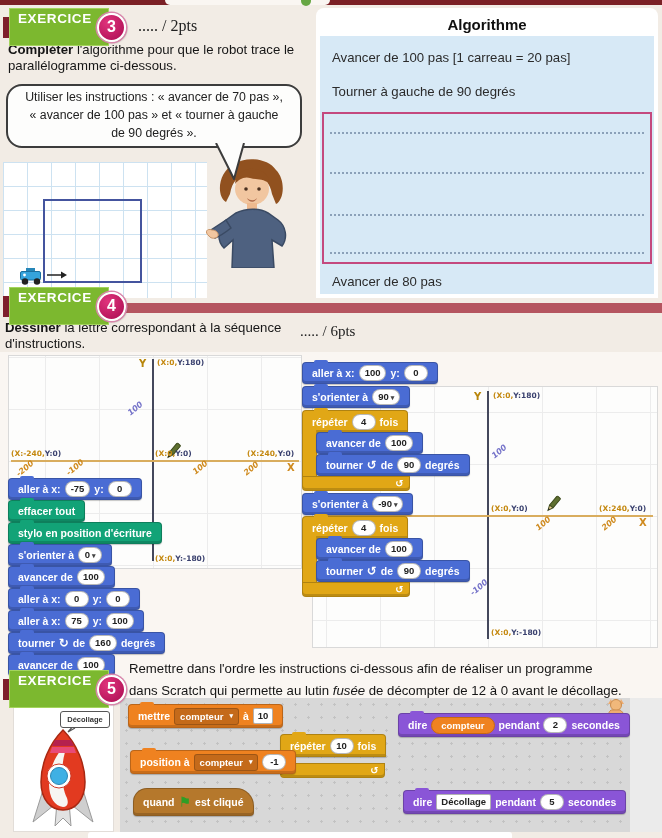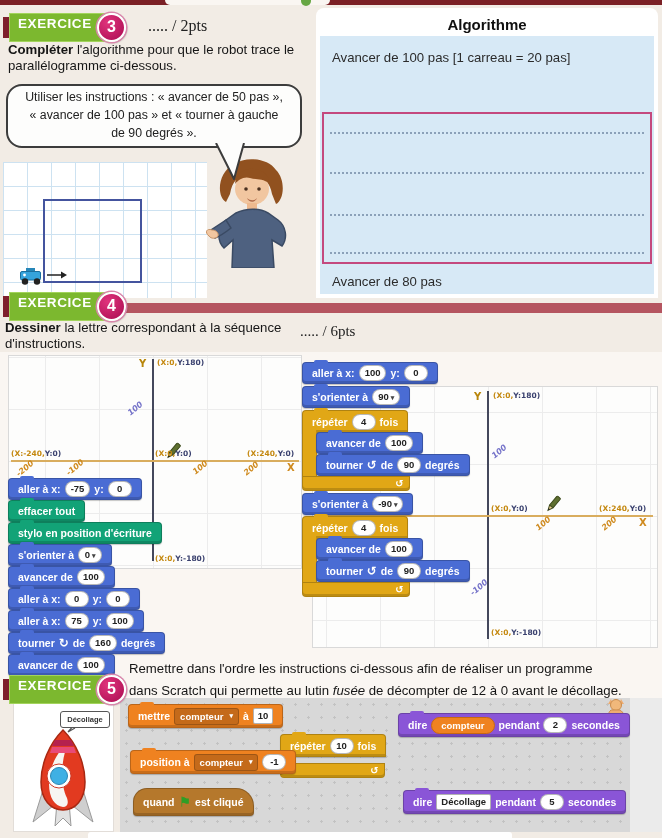--- a/index.html
+++ b/index.html
@@ -4,21 +4,21 @@
 <style>
   html,body{margin:0;padding:0;}
   #page{position:relative;width:662px;height:838px;background:#f2ece5;overflow:hidden;
         font-family:"Liberation Sans",sans-serif;color:#1d1d1d;}
   .abs{position:absolute;}
 
   
   .badge{position:absolute;display:flex;align-items:center;height:24px;z-index:5;}
   .badge .bar{width:6px;height:21px;background:#7e1f2c;}
   .badge .green{background:#7cb82f;border:1px solid #a3d45c;color:#fff;font-weight:bold;
-    font-size:13.5px;letter-spacing:.6px;height:19px;line-height:19px;padding:0 16px 8px 8px;}
+    font-size:13.5px;letter-spacing:.6px;height:19px;line-height:19px;padding:0 16px 17px 8px;}
   .badge .num{width:25px;height:25px;border-radius:50%;
     background:radial-gradient(circle at 35% 30%,#e0337c,#a90c51);color:#fff;font-weight:bold;
     font-size:16px;display:flex;align-items:center;justify-content:center;border:2px solid #fff;
     box-shadow:0 0 0 1.5px #d985ab,1px 1px 2px rgba(0,0,0,.35);margin-left:-12px;z-index:2;}
   .pts{position:absolute;font-family:"Liberation Serif",serif;font-size:16px;color:#222;}
 
   
   .para{position:absolute;font-size:13.2px;line-height:1.18;color:#161616;}
   .para b{font-weight:bold;}
 
@@ -122,28 +122,28 @@
 
   <div class="top-strip"></div>
   <div class="top-gap"></div>
   <div class="top-dot"></div>
 
   <div class="badge" style="left:3px;top:15px;">
     <span class="bar"></span>
     <span class="green">EXERCICE</span>
     <span class="num">3</span>
   </div>
-  <div class="pts" style="left:148px;top:17px;">..... / 2pts</div>
+  <div class="pts" style="left:138px;top:17px;">..... / 2pts</div>
 
   <div class="para" style="left:8px;top:42px;width:304px;">
     <b>Compléter</b><span> l'algorithme pour que le robot trace le parallélogramme ci-dessous.</span>
   </div>
 
   <div class="bubble">
-    <div>Utiliser les instructions : « avancer de 50 pas »,</div>
+    <div>Utiliser les instructions : « avancer de 70 pas »,</div>
     <div>« avancer de 100 pas » et « tourner à gauche</div>
     <div>de 90 degrés ».</div>
   </div>
   <svg class="abs" style="left:212px;top:143px;z-index:3;" width="36" height="40">
     <polygon points="4,0 22,36 32,0" fill="#fdfdfc"></polygon>
     <path d="M4,0 L22,36 L32,0" fill="none" stroke="#3c3c3c" stroke-width="2" stroke-linejoin="round"></path>
   </svg>
 
   <div class="graph3">
     <div class="rect3"></div>
@@ -170,20 +170,21 @@
     <rect x="41" y="47" width="10" height="9" fill="#eeb98e"></rect>
     <path d="M30,57 C40,52 54,52 62,57 L72,64 C80,70 82,82 76,90 L66,84 L68,112 L26,112 L27,84 L18,92 C10,84 12,70 20,64 Z" fill="#4e6180" stroke="#3a4a63" stroke-width="1.5"></path>
     <path d="M20,64 C14,68 8,72 5,74 L9,82 C14,80 20,76 25,72 Z" fill="#4e6180" stroke="#3a4a63" stroke-width="1.5"></path>
     <path d="M6,74 C1,72 -2,76 3,80 C5,83 10,83 12,80 C13,77 10,74 6,74 Z" fill="#f1c6a0" stroke="#c89468" stroke-width="1"></path>
   </svg>
 
   <div class="algo-white">
     <div class="algo-title">Algorithme</div>
     <div class="algo-blue">
       <div class="algo-line" style="top:14px;">Avancer de 100 pas [1 carreau = 20 pas]</div>
+      <div class="algo-line" style="top:48px;">Tourner à gauche de 90 degrés</div>
       <div class="answer-box">
         <div class="dotline" style="top:18px;"></div>
         <div class="dotline" style="top:58px;"></div>
         <div class="dotline" style="top:100px;"></div>
         <div class="dotline" style="top:138px;"></div>
       </div>
       <div class="algo-line" style="top:238px;">Avancer de 80 pas</div>
     </div>
   </div>
 

